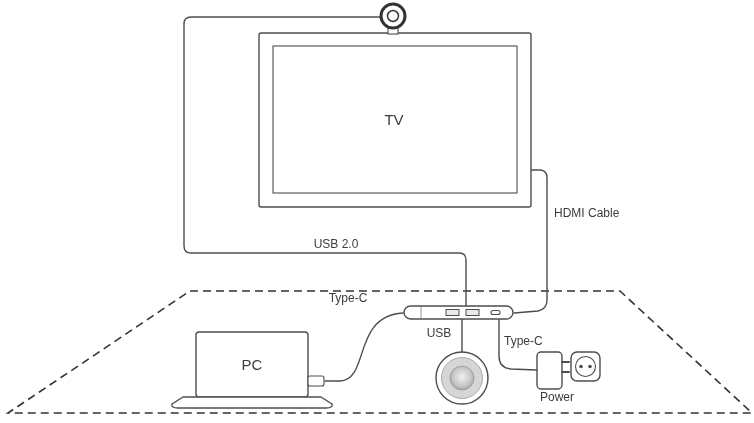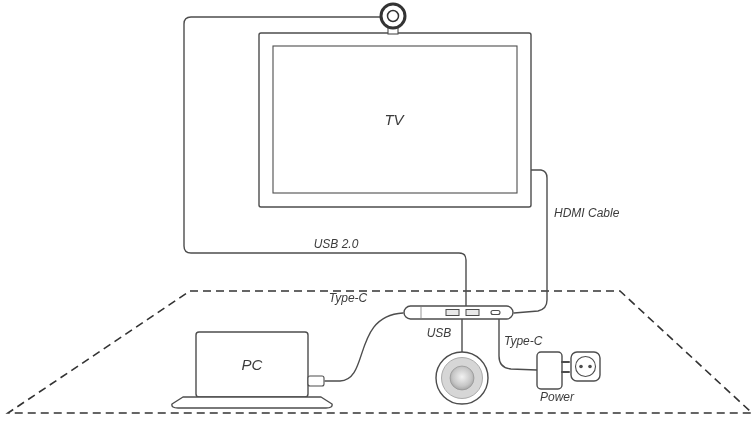--- a/index.html
+++ b/index.html
@@ -1,17 +1,17 @@
 <!DOCTYPE html>
 <html style="--line: #4d4d4d; --table_line: #333333; --text: #3c3c3c; --device_fill: #ffffff; --port_fill: #e9e9e9; --speaker_ring: #d6d6d6;"><head>
 <meta charset="utf-8">
 <style>
   html,body{margin:0;padding:0;background:#fff;}
   .stage{position:relative;width:754px;height:423px;background:#fff;overflow:hidden;
-         font-family:"Liberation Sans",sans-serif;font-style:italic;}
+         font-family:"Liberation Sans",sans-serif;}
   svg{display:block;}
   .cable{fill:none;stroke:var(--line,#4d4d4d);stroke-width:1.4;stroke-linecap:round;stroke-linejoin:round;}
   .dash{fill:none;stroke:var(--table_line,#333333);stroke-width:1.6;stroke-dasharray:8 5;stroke-linejoin:miter;}
   .device{fill:var(--device_fill,#ffffff);stroke:var(--line,#4d4d4d);stroke-width:1.4;stroke-linejoin:round;}
   .device-thin{fill:var(--device_fill,#ffffff);stroke:var(--line,#4d4d4d);stroke-width:1.1;}
   .port{fill:var(--port_fill,#e9e9e9);stroke:var(--line,#4d4d4d);stroke-width:1;}
   .prong{stroke:var(--line,#4d4d4d);stroke-width:2;stroke-linecap:round;}
   .hole{fill:var(--line,#4d4d4d);}
   .lbl{font-family:"Liberation Sans",sans-serif;font-size:12px;fill:var(--text,#3c3c3c);}
   .lbl-big{font-family:"Liberation Sans",sans-serif;font-size:15px;fill:var(--text,#3c3c3c);}

